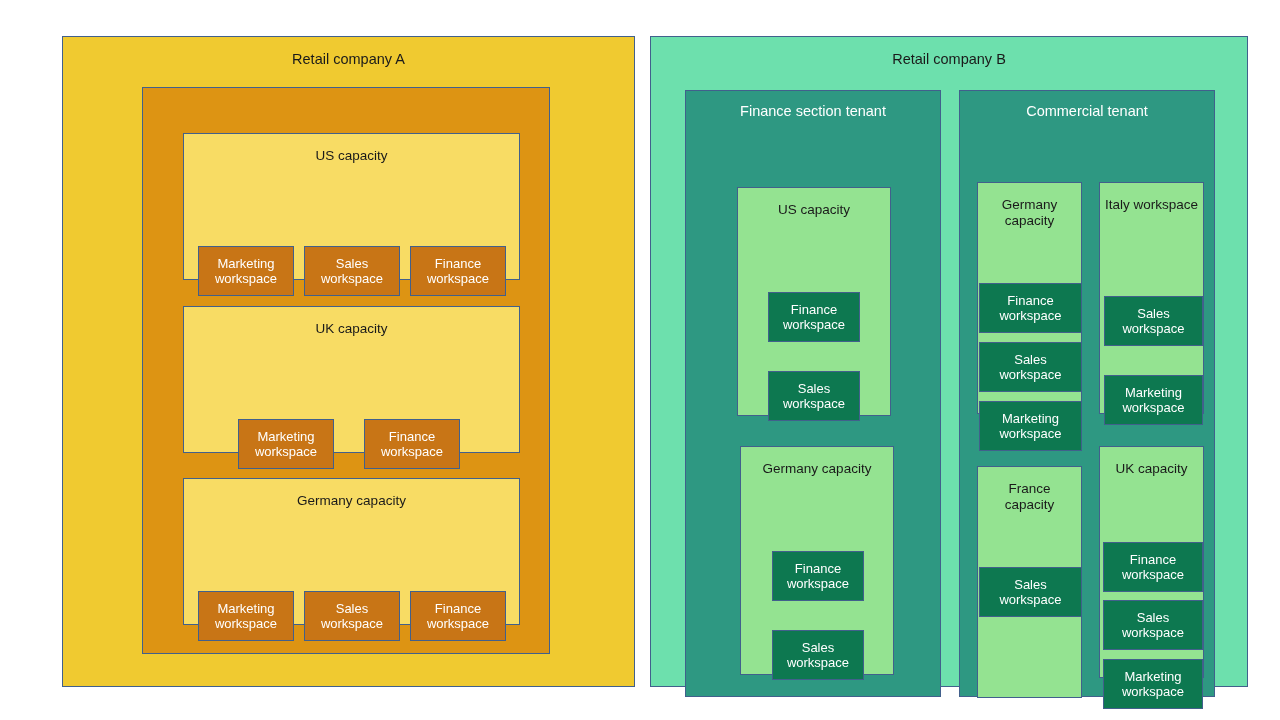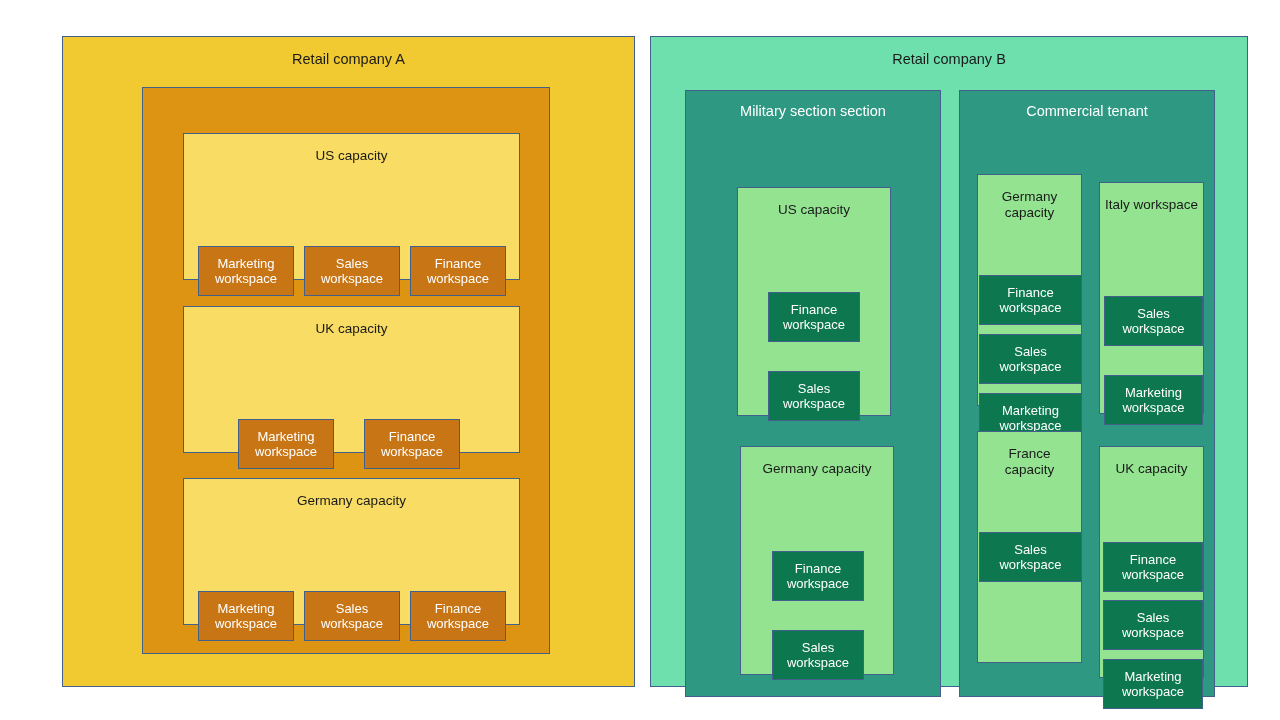--- a/index.html
+++ b/index.html
@@ -121,21 +121,21 @@
         <div class="box workspace orange" style="left:226px; top:64px; width:96px; height:50px;">Finance
 workspace</div>
       </div>
     </div>
   </div>
 
   <div class="box company green" style="left:650px; top:36px; width:598px; height:651px;">
     <div class="box-title">Retail company B</div>
 
     <div class="box tenant teal" style="left:34px; top:53px; width:256px; height:607px;">
-      <div class="box-title">Military section section</div>
+      <div class="box-title">Finance section tenant</div>
 
       <div class="box capacity lightgreen" style="left:51px; top:96px; width:154px; height:229px;">
         <div class="box-title">US capacity</div>
         <div class="box workspace darkteal" style="left:30px; top:56px; width:92px; height:50px;">Finance
 workspace</div>
         <div class="box workspace darkteal" style="left:30px; top:135px; width:92px; height:50px;">Sales
 workspace</div>
       </div>
 
       <div class="box capacity lightgreen" style="left:54px; top:355px; width:154px; height:229px;">
@@ -143,40 +143,40 @@
         <div class="box workspace darkteal" style="left:31px; top:56px; width:92px; height:50px;">Finance
 workspace</div>
         <div class="box workspace darkteal" style="left:31px; top:135px; width:92px; height:50px;">Sales
 workspace</div>
       </div>
     </div>
 
     <div class="box tenant teal" style="left:308px; top:53px; width:256px; height:607px;">
       <div class="box-title">Commercial tenant</div>
 
-      <div class="box capacity lightgreen" style="left:17px; top:83px; width:105px; height:232px;">
+      <div class="box capacity lightgreen" style="left:17px; top:91px; width:105px; height:232px;">
         <div class="box-title">Germany
 capacity</div>
         <div class="box workspace darkteal" style="left:1px; top:52px; width:103px; height:50px;">Finance
 workspace</div>
         <div class="box workspace darkteal" style="left:1px; top:111px; width:103px; height:50px;">Sales
 workspace</div>
         <div class="box workspace darkteal" style="left:1px; top:170px; width:103px; height:50px;">Marketing
 workspace</div>
       </div>
 
       <div class="box capacity lightgreen" style="left:139px; top:91px; width:105px; height:232px;">
         <div class="box-title">Italy workspace</div>
         <div class="box workspace darkteal" style="left:4px; top:65px; width:99px; height:50px;">Sales
 workspace</div>
         <div class="box workspace darkteal" style="left:4px; top:144px; width:99px; height:50px;">Marketing
 workspace</div>
       </div>
 
-      <div class="box capacity lightgreen" style="left:17px; top:340px; width:105px; height:232px;">
+      <div class="box capacity lightgreen" style="left:17px; top:375px; width:105px; height:232px;">
         <div class="box-title">France
 capacity</div>
         <div class="box workspace darkteal" style="left:1px; top:52px; width:103px; height:50px;">Sales
 workspace</div>
       </div>
 
       <div class="box capacity lightgreen" style="left:139px; top:355px; width:105px; height:232px;">
         <div class="box-title">UK capacity</div>
         <div class="box workspace darkteal" style="left:3px; top:47px; width:100px; height:50px;">Finance
 workspace</div>

